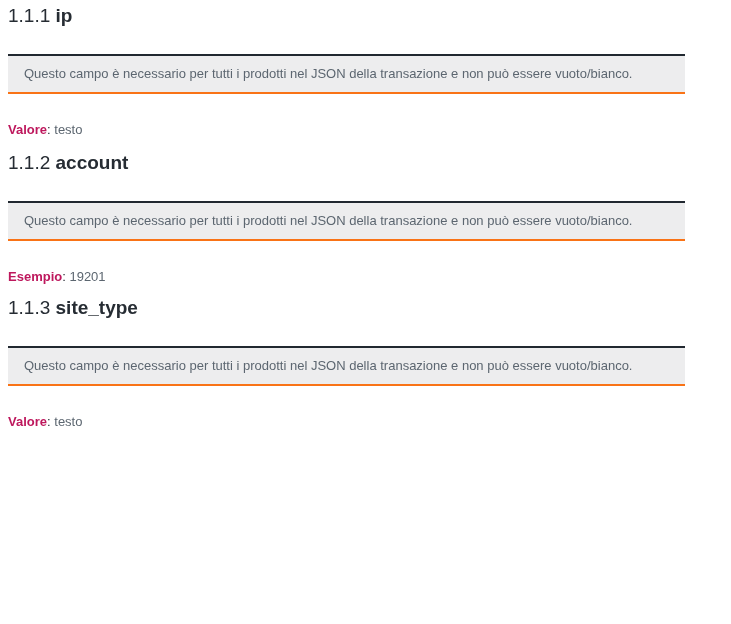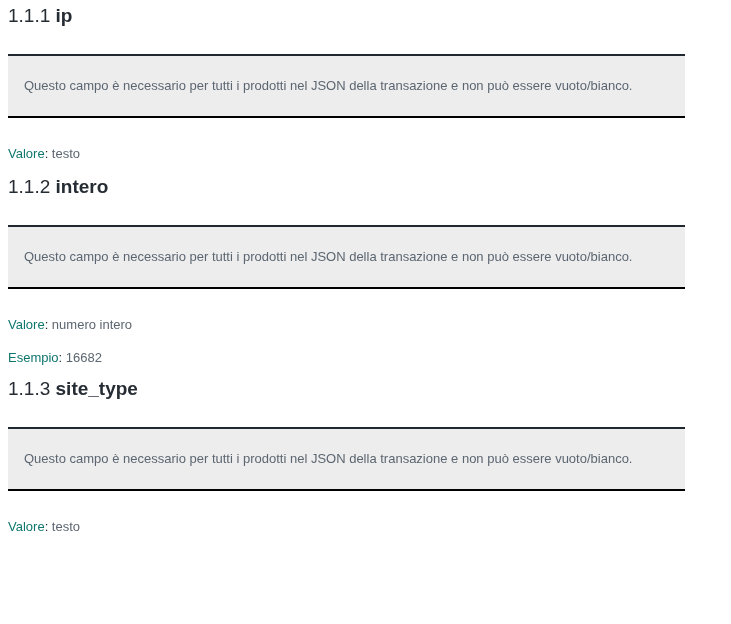--- a/index.html
+++ b/index.html
@@ -23,37 +23,37 @@
     color: #262c33;
     line-height: 26px;
     margin: 0 0 25px 0;
   }
   .section-heading .term {
     font-weight: bold;
   }
   .note-box {
     background: #ededee;
     border-top: 2px solid #212830;
-    border-bottom: 2px solid #000000;
-    padding: 17px 16px;
+    border-bottom: 2px solid #f97316;
+    padding: 5px 16px;
     margin: 0 0 23px 0;
   }
   .note-box p {
     margin: 0;
     line-height: 26px;
     color: #5c6670;
   }
   .meta-line {
     margin: 0 0 7px 0;
     line-height: 26px;
     color: #5c6670;
   }
   .meta-line .label {
-    font-weight: normal;
-    color: #0f766e;
+    font-weight: bold;
+    color: #be185d;
   }
   .meta-line .sep {
     color: #262c33;
   }
   .meta-line.last-of-section {
     margin-bottom: 5px;
   }
   .meta-line.page-end {
     margin-bottom: 0;
   }
@@ -65,26 +65,25 @@
 
   <section>
     <h3 class="section-heading"><span>1.1.1</span> <span class="term">ip</span></h3>
     <div class="note-box">
       <p>Questo campo è necessario per tutti i prodotti nel JSON della transazione e non può essere vuoto/bianco.</p>
     </div>
     <p class="meta-line"><span class="label">Valore</span><span class="sep">: </span><span>testo</span></p>
   </section>
 
   <section>
-    <h3 class="section-heading"><span>1.1.2</span> <span class="term">intero</span></h3>
+    <h3 class="section-heading"><span>1.1.2</span> <span class="term">account</span></h3>
     <div class="note-box">
       <p>Questo campo è necessario per tutti i prodotti nel JSON della transazione e non può essere vuoto/bianco.</p>
     </div>
-    <p class="meta-line"><span class="label">Valore</span><span class="sep">: </span><span>numero intero</span></p>
-    <p class="meta-line last-of-section"><span class="label">Esempio</span><span class="sep">: </span><span>16682</span></p>
+    <p class="meta-line last-of-section"><span class="label">Esempio</span><span class="sep">: </span><span>19201</span></p>
   </section>
 
   <section>
     <h3 class="section-heading"><span>1.1.3</span> <span class="term">site_type</span></h3>
     <div class="note-box">
       <p>Questo campo è necessario per tutti i prodotti nel JSON della transazione e non può essere vuoto/bianco.</p>
     </div>
     <p class="meta-line"><span class="label">Valore</span><span class="sep">: </span><span>testo</span></p>
   </section>
 

